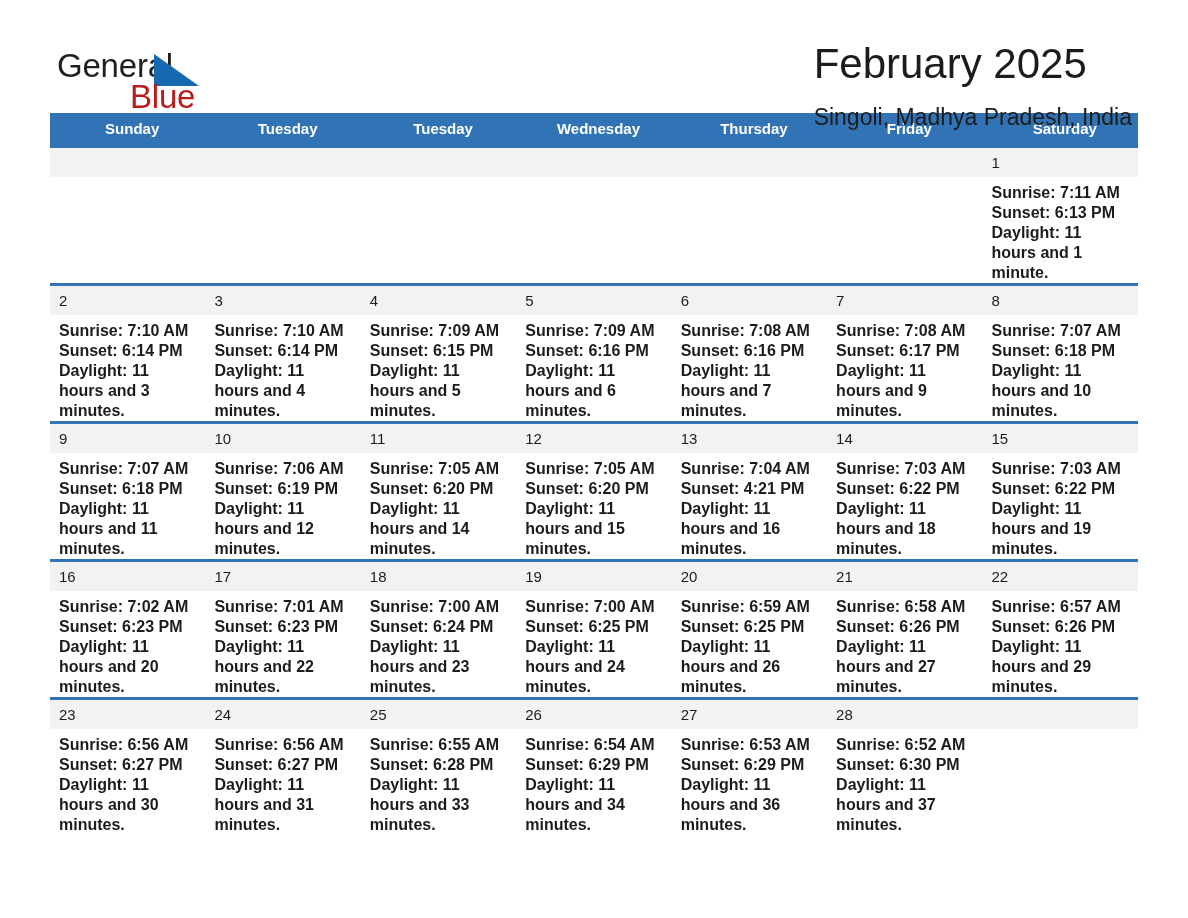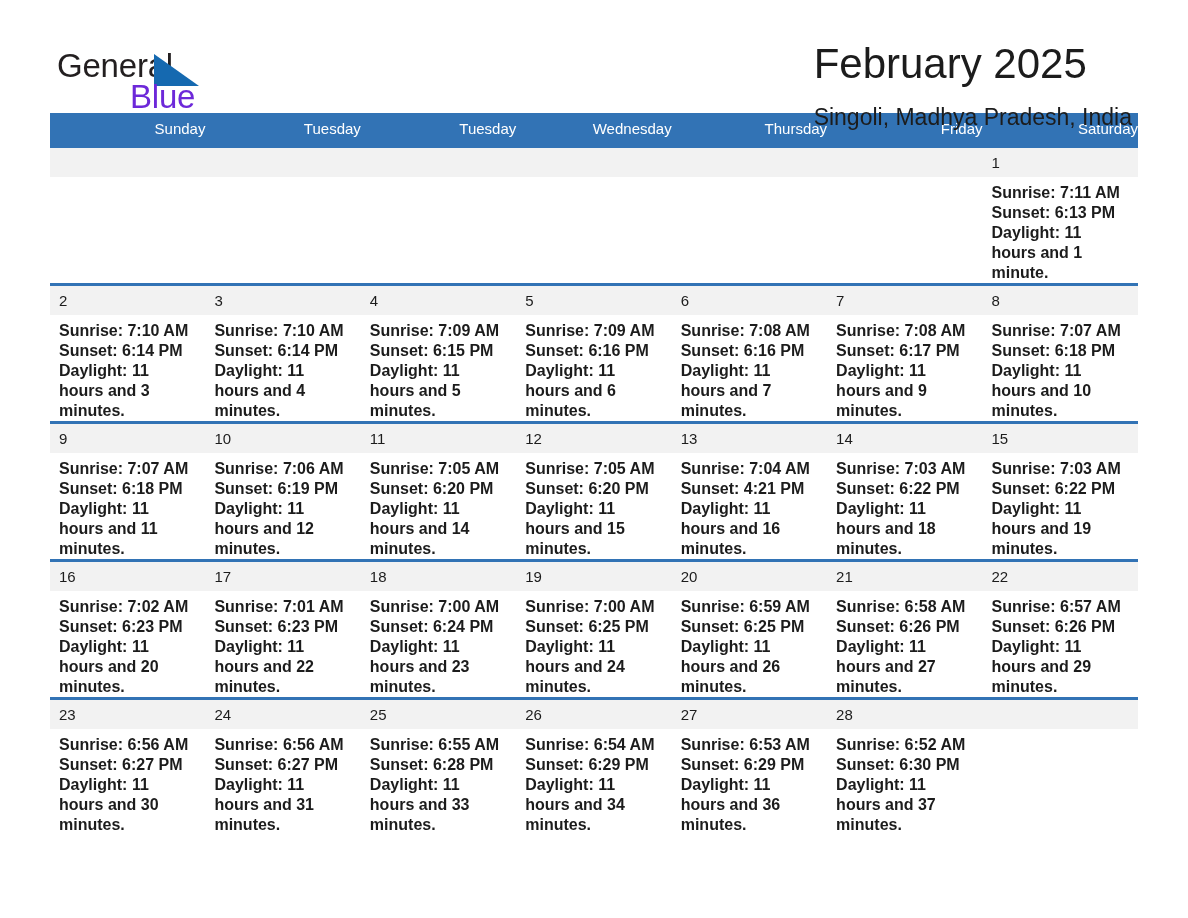--- a/index.html
+++ b/index.html
@@ -50,21 +50,21 @@
     top: 8px;
     width: 45px;
     height: 32px;
   }
   .brand-blue {
     position: absolute;
     left: 73px;
     top: 31px;
     font-size: 33px;
     line-height: 40px;
-    color: #6d28d9;
+    color: #b91c1c;
     letter-spacing: -0.2px;
   }
 
   .titles {
     position: absolute;
     right: 6px;
     top: 0;
   }
   .cal-title {
     font-size: 42px;
@@ -85,23 +85,23 @@
   
   .calendar {
     width: 1088px;
     border-collapse: collapse;
     table-layout: fixed;
   }
 
   .dow-row th {
     background: #3273b5;
     color: #ffffff;
-    font-weight: normal;
+    font-weight: bold;
     font-size: 15px;
-    text-align: right;
+    text-align: center;
     padding: 6px 0 7px 9px;
     height: 19px;
     vertical-align: middle;
   }
 
   .week-row td {
     vertical-align: top;
     padding: 0;
     border-top: 3px solid #3273b5;
     height: 132px;

